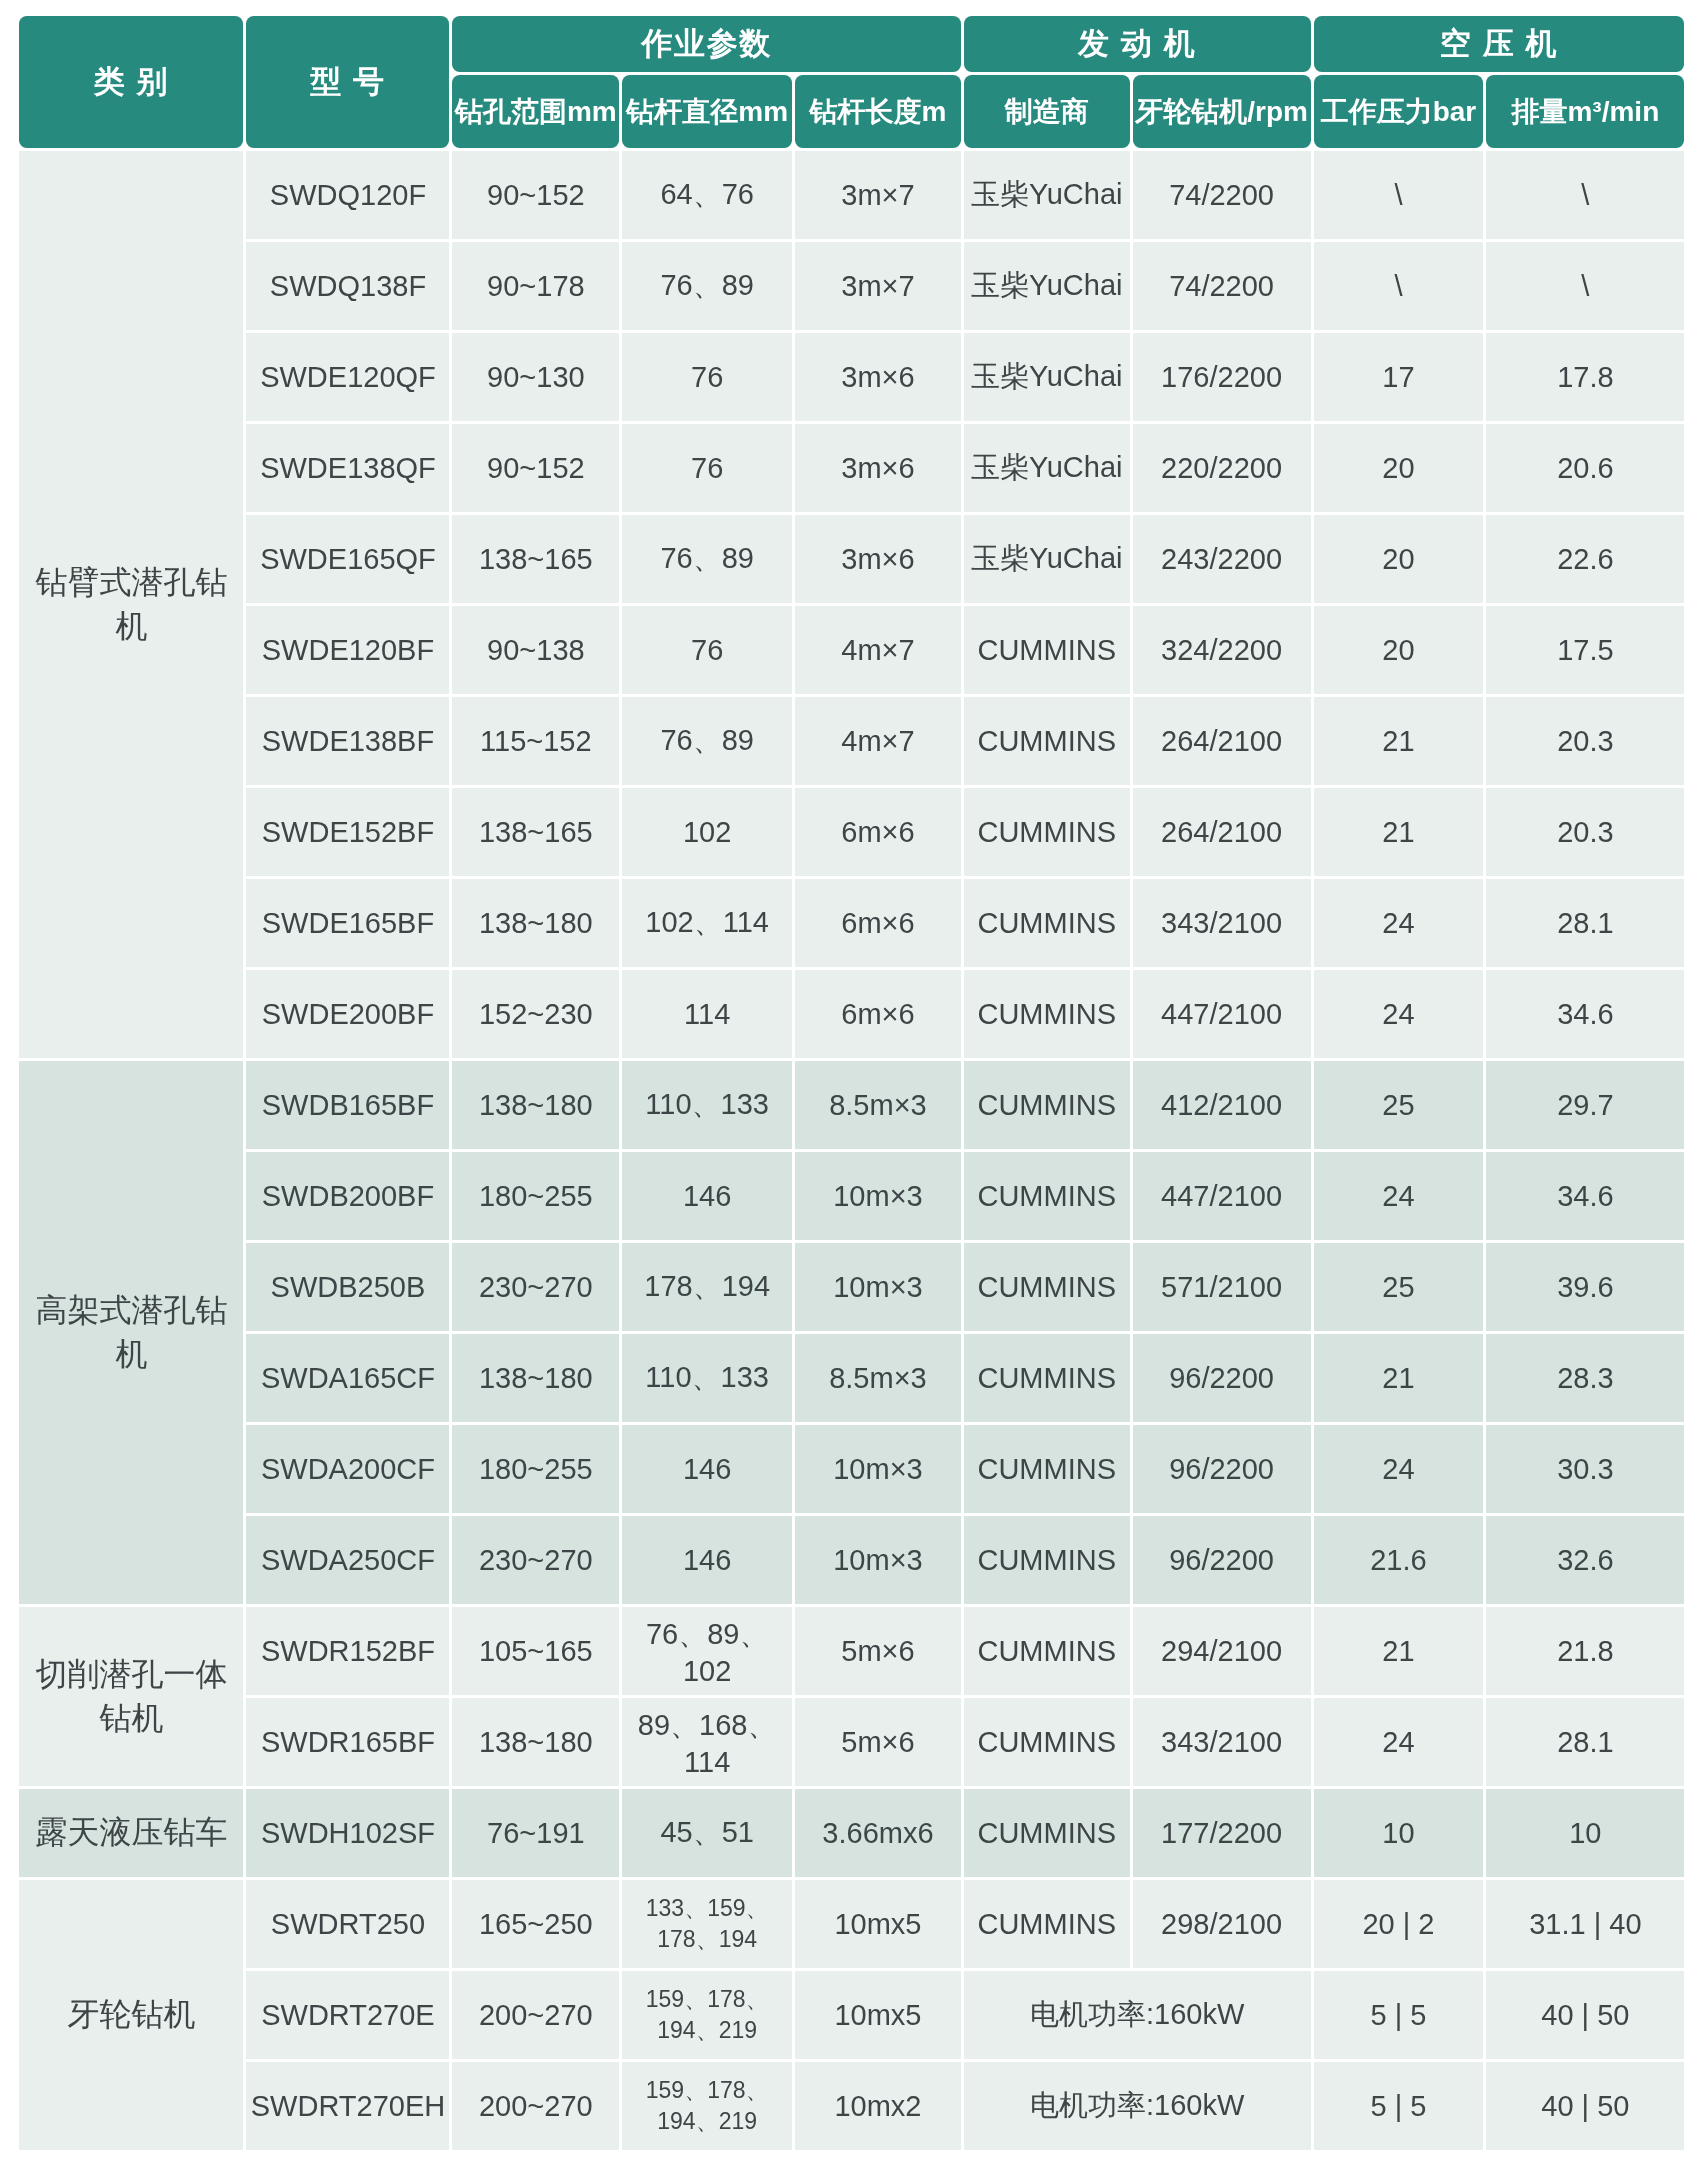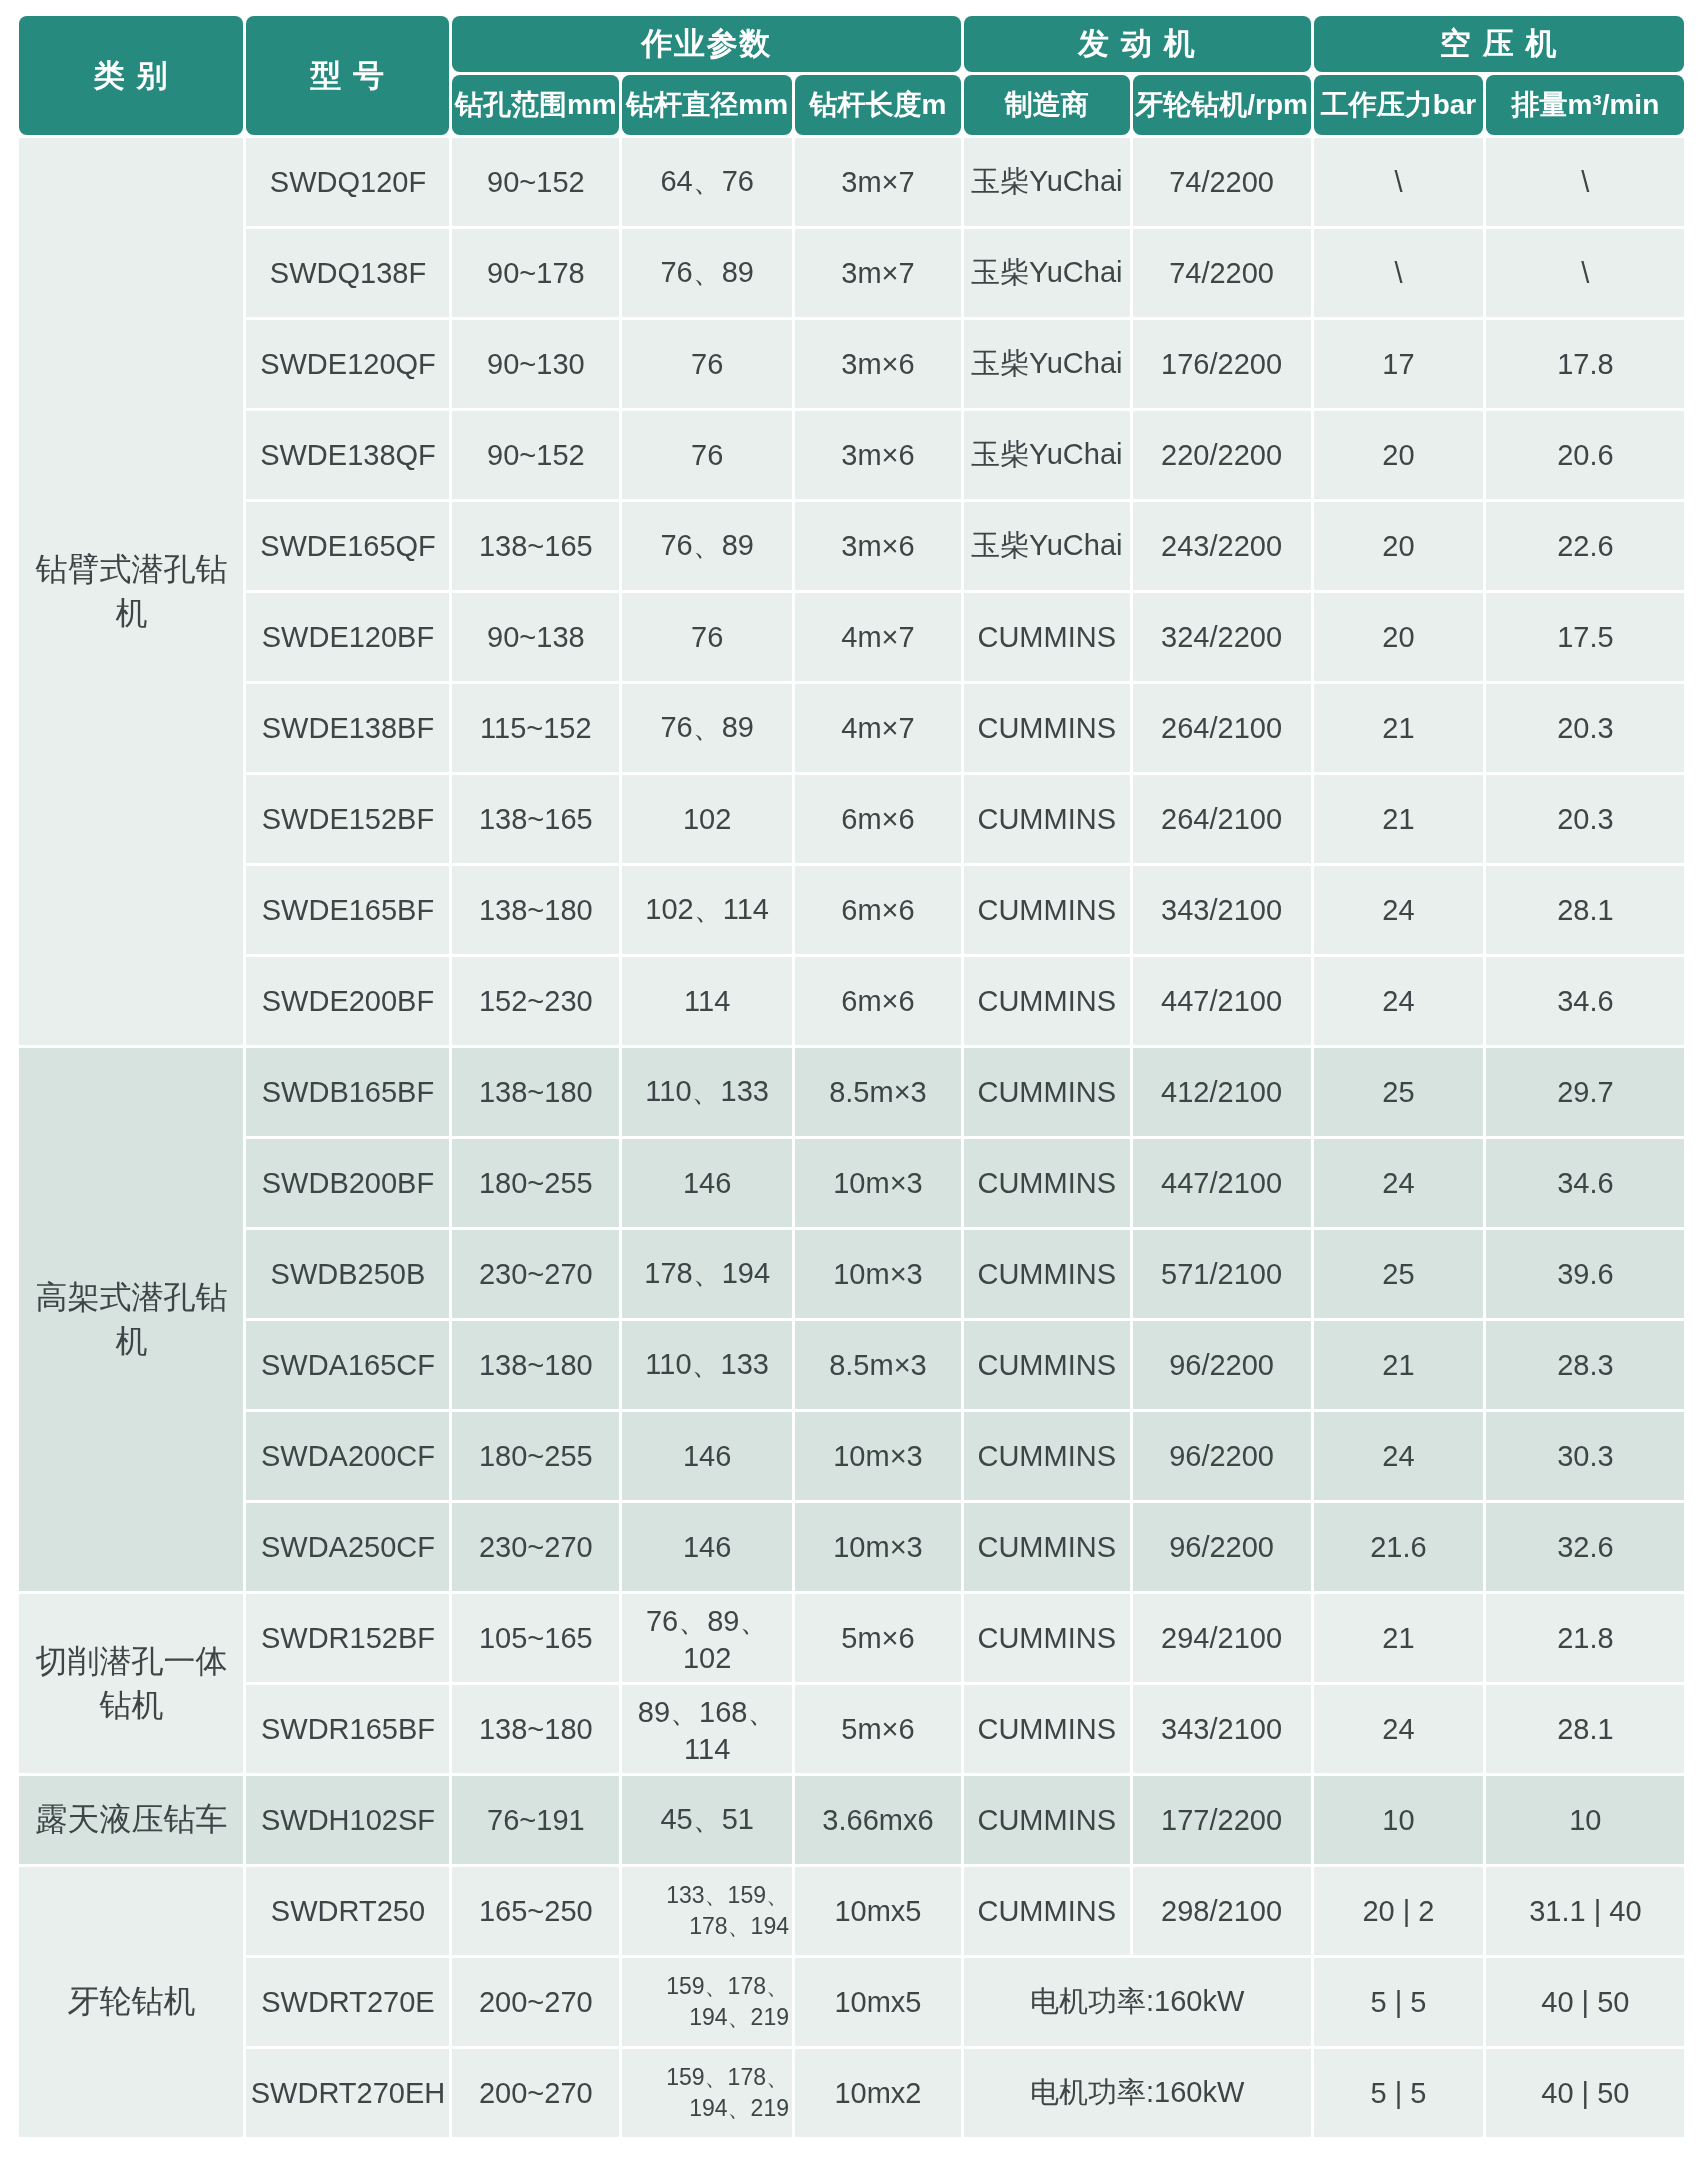--- a/index.html
+++ b/index.html
@@ -20,35 +20,35 @@
   th {
     background: var(--teal, #268a7e);
     color: #ffffff;
     font-weight: bold;
     text-align: center;
     vertical-align: middle;
     border-radius: 7.8px;
     padding: 0;
   }
   tr.h1 th { height: 56px; font-size: 31px; letter-spacing: 1.6px; }
-  tr.h2 th { height: 60px; font-size: 28px; letter-spacing: 0; }
+  tr.h2 th { height: 73px; font-size: 28px; letter-spacing: 0; }
   th.corner { font-size: 31px; margin-left: 8px; }
   td {
     height: 88px;
     text-align: center;
     vertical-align: middle;
     font-size: 29px;
     color: var(--text, #3e4547);
     padding: 0 3.1px;
     overflow: hidden;
   }
   td.light { background: var(--row-light, #e9efed); }
   td.dark  { background: var(--row-dark,  #d6e3df); }
   td.cat   { font-size: 32px; }
-  td.small { font-size: 23px; text-align: right; }
+  td.small { font-size: 23px; }
 </style>
 </head>
 <body>
 
 <div class="page">
   <table class="spec">
     <colgroup>
       <col style="width:223px">
         <col style="width:202px">
         <col style="width:166px">

